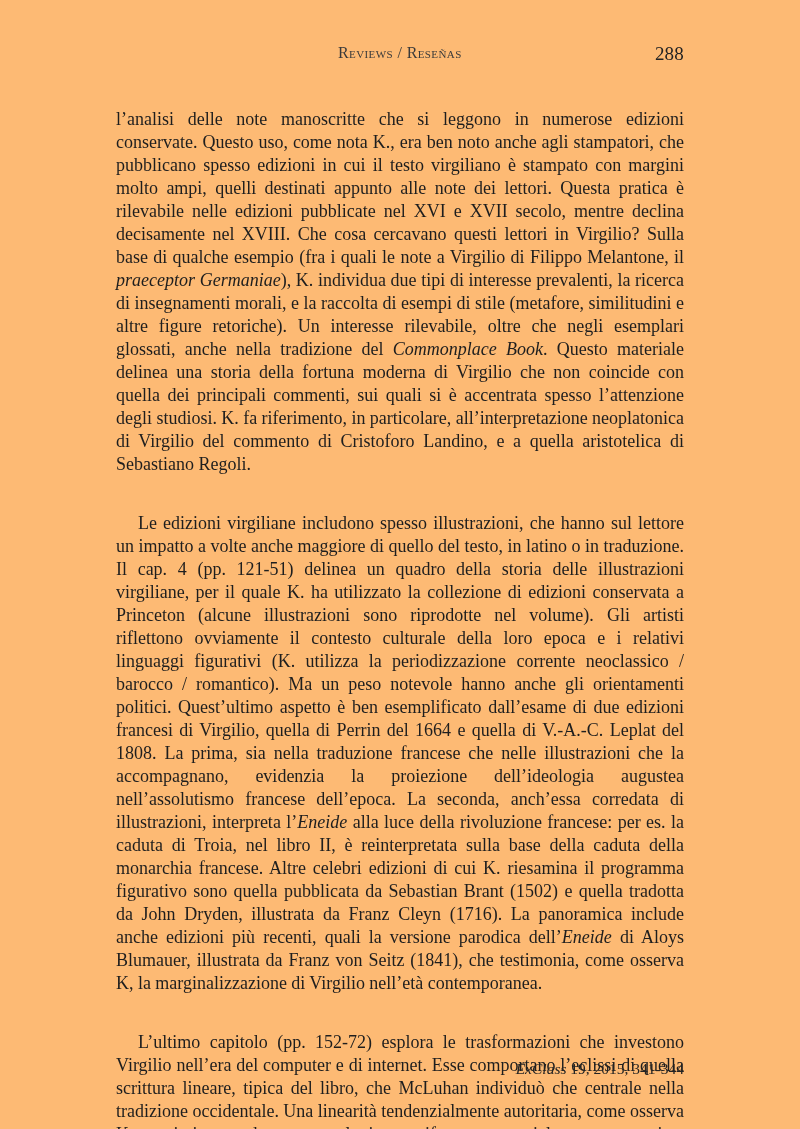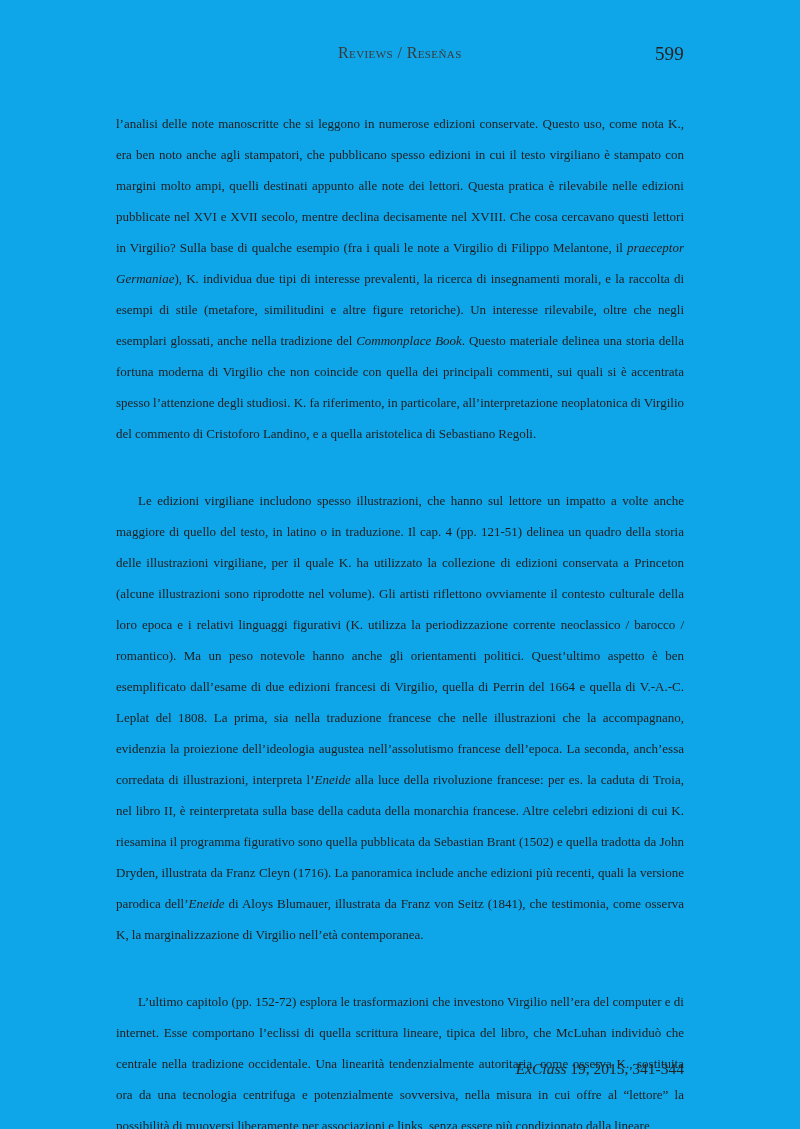--- a/index.html
+++ b/index.html
@@ -12,21 +12,21 @@
     height: 1129px;
     position: relative;
     font-family: "Liberation Serif", "DejaVu Serif", serif;
     color: #1c1c1c;
     overflow: hidden;
   }
 
   .page {
     position: absolute;
     inset: 0;
-    background: #0ea5e9;
+    background: #fdba74;
   }
 
   
   .running-head {
     position: absolute;
     left: 116px;
     right: 116px;
     top: 44px;
     height: 26px;
   }
@@ -51,22 +51,22 @@
 
   
   .textblock {
     position: absolute;
     left: 116px;
     top: 108px;
     width: 568px;
   }
   .para {
     margin: 0;
-    font-size: 13px;
-    line-height: 31px;
+    font-size: 18px;
+    line-height: 23px;
     text-align: justify;
     text-justify: inter-word;
     -webkit-hyphens: none;
     hyphens: none;
     color: #1e1e1e;
     word-spacing: -0.1px;
   }
   .para + .para {
     text-indent: 22px;
     margin-top: 36px;
@@ -89,21 +89,21 @@
     font-style: italic;
   }
 </style>
 </head>
 <body>
 
 <div class="page">
 
   <div class="running-head">
     <div class="running-head-title">Reviews / Reseñas</div>
-    <div class="running-head-folio">599</div>
+    <div class="running-head-folio">288</div>
   </div>
 
   <div class="textblock">
 
     <p class="para"><span>l’analisi delle note manoscritte che si leggono in numerose edizioni conservate. Questo uso, come nota K., era ben noto anche agli stampatori, che pubblicano spesso edizioni in cui il testo virgiliano è stampato con margini molto ampi, quelli destinati appunto alle note dei lettori. Questa pratica è rilevabile nelle edizioni pubblicate nel XVI e XVII secolo, mentre declina decisamente nel XVIII. Che cosa cercavano questi lettori in Virgilio? Sulla base di qualche esempio (fra i quali le note a Virgilio di Filippo Melantone, il </span><i>praeceptor Germaniae</i><span>), K. individua due tipi di interesse prevalenti, la ricerca di insegnamenti morali, e la raccolta di esempi di stile (metafore, similitudini e altre figure retoriche). Un interesse rilevabile, oltre che negli esemplari glossati, anche nella tradizione del </span><i>Commonplace Book</i><span>. Questo materiale delinea una storia della fortuna moderna di Virgilio che non coincide con quella dei principali commenti, sui quali si è accentrata spesso l’attenzione degli studiosi. K. fa riferimento, in particolare, all’interpretazione neoplatonica di Virgilio del commento di Cristoforo Landino, e a quella aristotelica di Sebastiano Regoli.</span></p>
 
     <p class="para"><span>Le edizioni virgiliane includono spesso illustrazioni, che hanno sul lettore un impatto a volte anche maggiore di quello del testo, in latino o in traduzione. Il cap. 4 (pp. 121-51) delinea un quadro della storia delle illustrazioni virgiliane, per il quale K. ha utilizzato la collezione di edizioni conservata a Princeton (alcune illustrazioni sono riprodotte nel volume). Gli artisti riflettono ovviamente il contesto culturale della loro epoca e i relativi linguaggi figurativi (K. utilizza la periodizzazione corrente neoclassico / barocco / romantico). Ma un peso notevole hanno anche gli orientamenti politici. Quest’ultimo aspetto è ben esemplificato dall’esame di due edizioni francesi di Virgilio, quella di Perrin del 1664 e quella di V.-A.-C. Leplat del 1808. La prima, sia nella traduzione francese che nelle illustrazioni che la accompagnano, evidenzia la proiezione dell’ideologia augustea nell’assolutismo francese dell’epoca. La seconda, anch’essa corredata di illustrazioni, interpreta l’</span><i>Eneide</i><span> alla luce della rivoluzione francese: per es. la caduta di Troia, nel libro II, è reinterpretata sulla base della caduta della monarchia francese. Altre celebri edizioni di cui K. riesamina il programma figurativo sono quella pubblicata da Sebastian Brant (1502) e quella tradotta da John Dryden, illustrata da Franz Cleyn (1716). La panoramica include anche edizioni più recenti, quali la versione parodica dell’</span><i>Eneide</i><span> di Aloys Blumauer, illustrata da Franz von Seitz (1841), che testimonia, come osserva K, la marginalizzazione di Virgilio nell’età contemporanea.</span></p>
 
     <p class="para"><span>L’ultimo capitolo (pp. 152-72) esplora le trasformazioni che investono Virgilio nell’era del computer e di internet. Esse comportano l’eclissi di quella scrittura lineare, tipica del libro, che McLuhan individuò che centrale nella tradizione occidentale. Una linearità tendenzialmente autoritaria, come osserva K., sostituita ora da una tecnologia centrifuga e potenzialmente sovversiva, nella misura in cui offre al “lettore” la possibilità di muoversi liberamente per associazioni e links, senza essere più condizionato dalla lineare</span></p>
 

